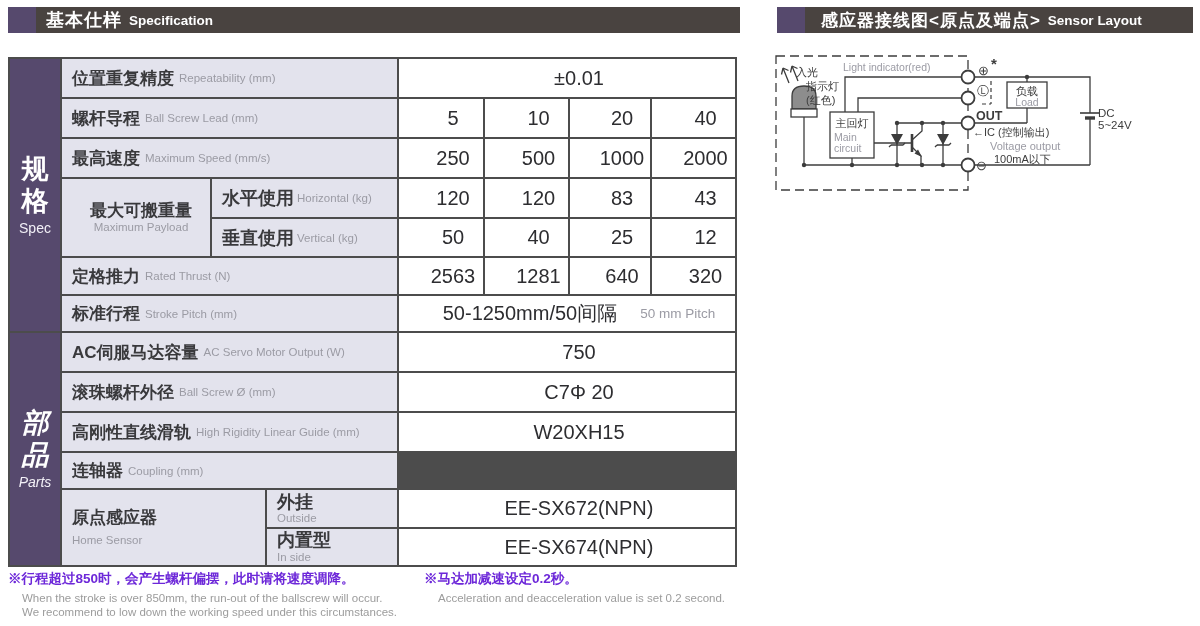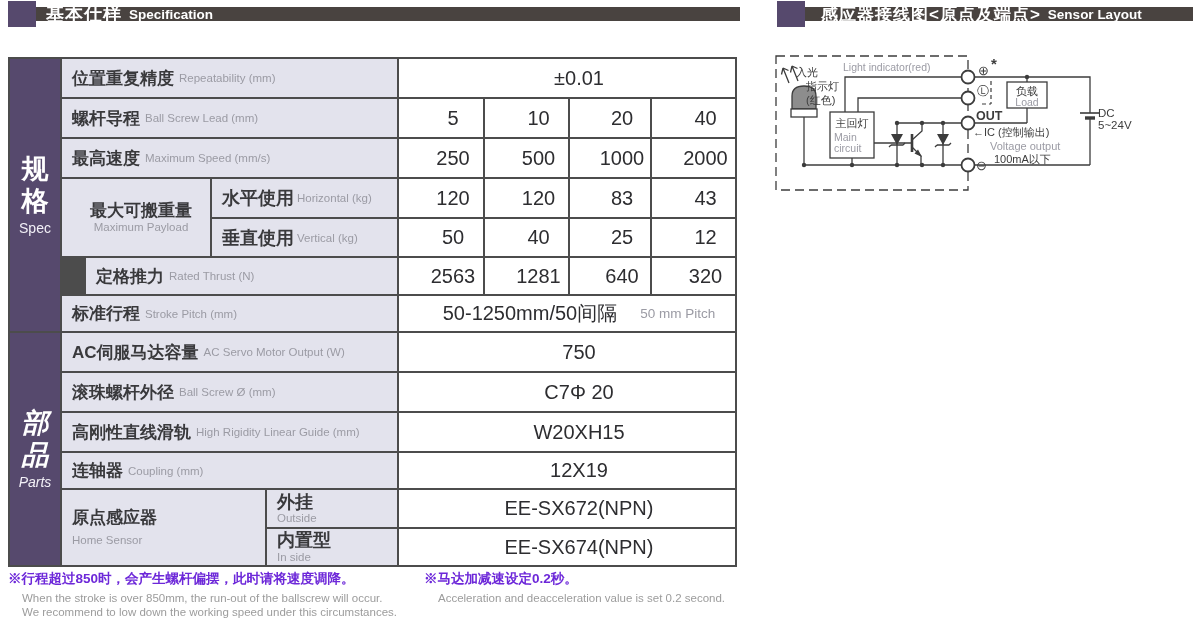--- a/index.html
+++ b/index.html
@@ -2,21 +2,21 @@
 <html><head>
 <meta charset="utf-8">
 <style>
   html,body{margin:0;padding:0;}
   body{
     width:1200px;height:626px;position:relative;background:#ffffff;
     font-family:"Liberation Sans", sans-serif;overflow:hidden;
   }
   
   .hdr{
-    position:absolute;height:14px;background:#494340;display:flex;align-items:center;
+    position:absolute;height:26px;background:#494340;display:flex;align-items:center;
   }
   .hdr-sq{width:28px;height:26px;background:#56496d;flex:0 0 28px;}
   .hdr-zh{color:#fff;font-weight:700;font-size:18px;margin-left:10px;letter-spacing:1px;white-space:nowrap;}
   .hdr-en{color:#fff;font-weight:700;font-size:13.5px;margin-left:7px;white-space:nowrap;}
   
   .spec-grid{
     position:absolute;left:8px;top:57px;width:729px;height:510px;box-sizing:border-box;
     display:grid;background:#4c4c4c;padding:2px;gap:2px;
     grid-template-columns:50px 148px 53px 130px 84px 83px 80px 83px;
     grid-template-rows:38px 38px 38px 38px 37px 36px 35px 38px 38px 38px 35px 37px 36px;
@@ -121,21 +121,21 @@
 
   <div class="cell lbl sub" style="grid-column:3/5;grid-row:5;">
     <span class="lbl-zh">垂直使用</span>
     <span class="lbl-en" style="margin-left:-2px;">Vertical (kg)</span>
   </div>
   <div class="cell val" style="grid-column:5;grid-row:5;">50</div>
   <div class="cell val" style="grid-column:6;grid-row:5;">40</div>
   <div class="cell val" style="grid-column:7;grid-row:5;">25</div>
   <div class="cell val" style="grid-column:8;grid-row:5;">12</div>
 
-  <div class="cell lbl" style="grid-column:2/5;grid-row:6;margin-left:24px;">
+  <div class="cell lbl" style="grid-column:2/5;grid-row:6;">
     <span class="lbl-zh">定格推力</span>
     <span class="lbl-en">Rated Thrust (N)</span>
   </div>
   <div class="cell val" style="grid-column:5;grid-row:6;">2563</div>
   <div class="cell val" style="grid-column:6;grid-row:6;">1281</div>
   <div class="cell val" style="grid-column:7;grid-row:6;">640</div>
   <div class="cell val" style="grid-column:8;grid-row:6;">320</div>
 
   <div class="cell lbl" style="grid-column:2/5;grid-row:7;">
     <span class="lbl-zh">标准行程</span>
@@ -161,21 +161,20 @@
   <div class="cell lbl" style="grid-column:2/5;grid-row:10;">
     <span class="lbl-zh">高刚性直线滑轨</span>
     <span class="lbl-en">High Rigidity Linear Guide (mm)</span>
   </div>
   <div class="cell val" style="grid-column:5/9;grid-row:10;">W20XH15</div>
 
   <div class="cell lbl" style="grid-column:2/5;grid-row:11;">
     <span class="lbl-zh">连轴器</span>
     <span class="lbl-en">Coupling (mm)</span>
   </div>
-  <div class="cell val" style="grid-column:5/9;grid-row:11;">12X19</div>
 
   <div class="cell lbl stack" style="grid-column:2/4;grid-row:12/14;">
     <span class="lbl-zh">原点感应器</span>
     <span class="lbl-en" style="margin-top:6px;">Home Sensor</span>
   </div>
   <div class="cell lbl stack sub" style="grid-column:4;grid-row:12;">
     <span class="lbl-zh">外挂</span>
     <span class="lbl-en">Outside</span>
   </div>
   <div class="cell val" style="grid-column:5/9;grid-row:12;">EE-SX672(NPN)</div>

